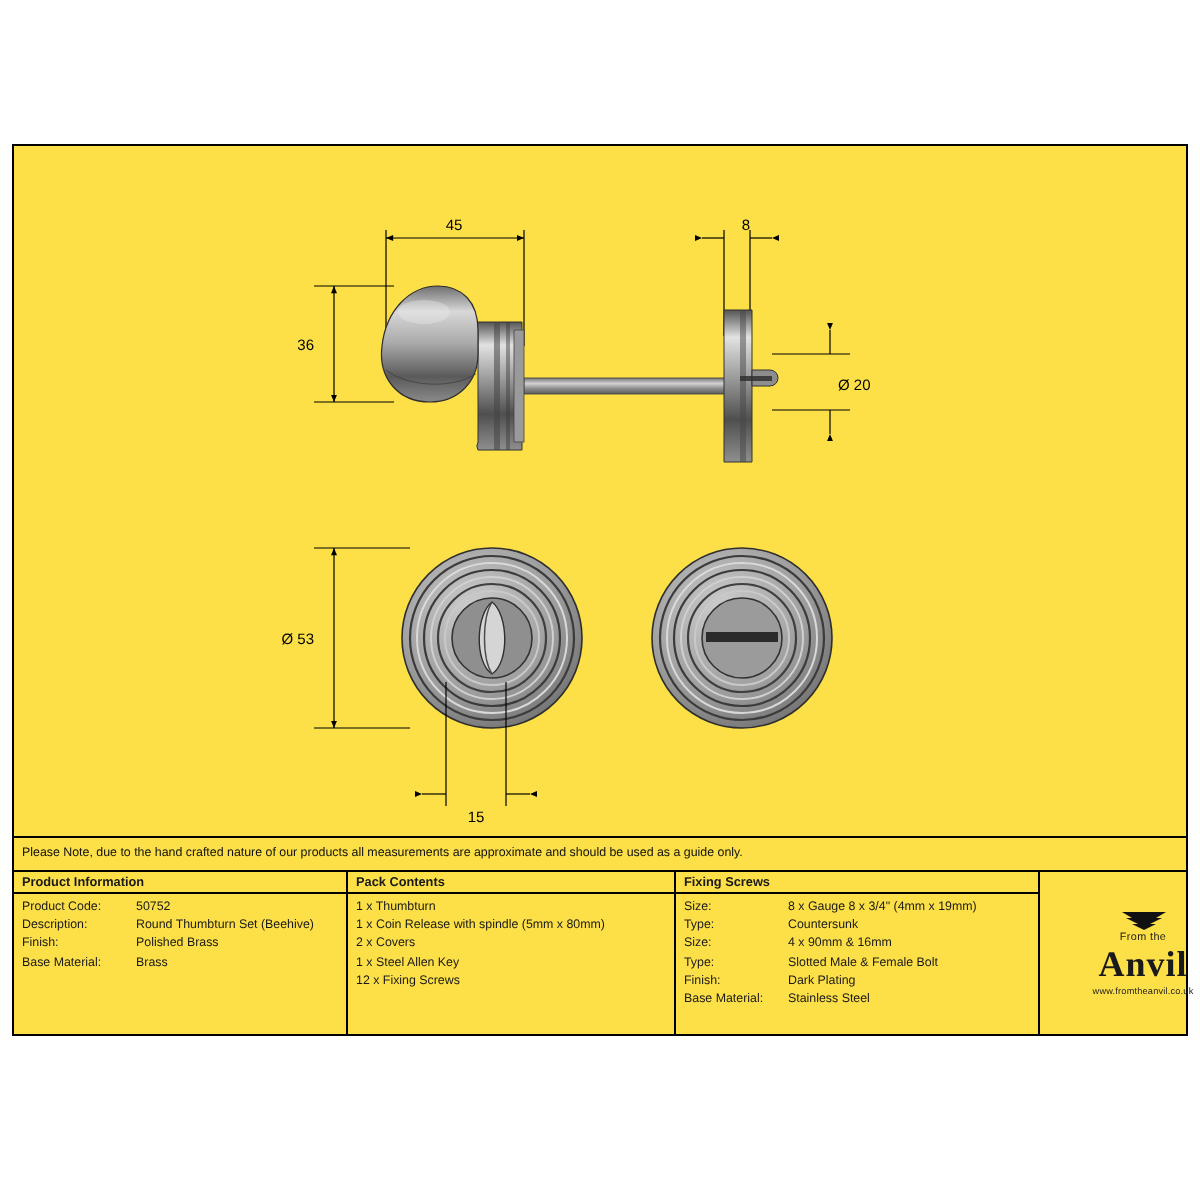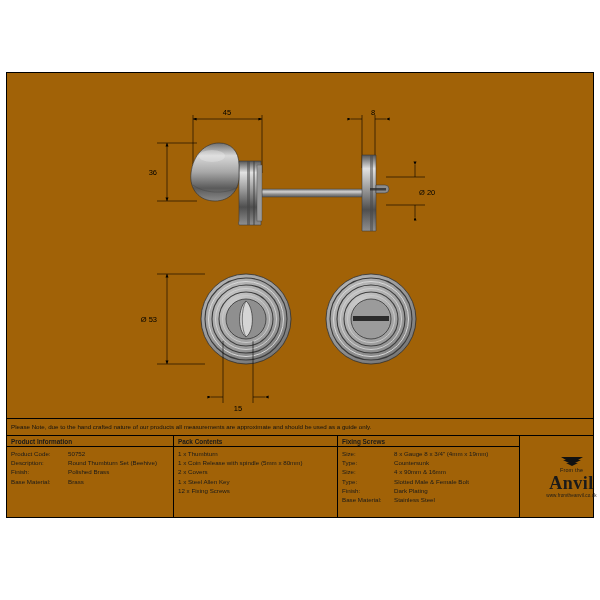--- a/index.html
+++ b/index.html
@@ -15,21 +15,21 @@
     overflow: hidden;
   }
   .sheet {
     position: absolute;
     left: 6px;
     top: 72px;
     width: 588px;
     height: 446px;
     border: 1px solid #000;
     box-sizing: border-box;
-    background: #a16207;
+    background: #fde047;
   }
   
   .drawing {
     position: absolute;
     left: 0; top: 0;
     width: 586px;
     height: 345px;
     overflow: hidden;
   }
   svg { display: block; }

